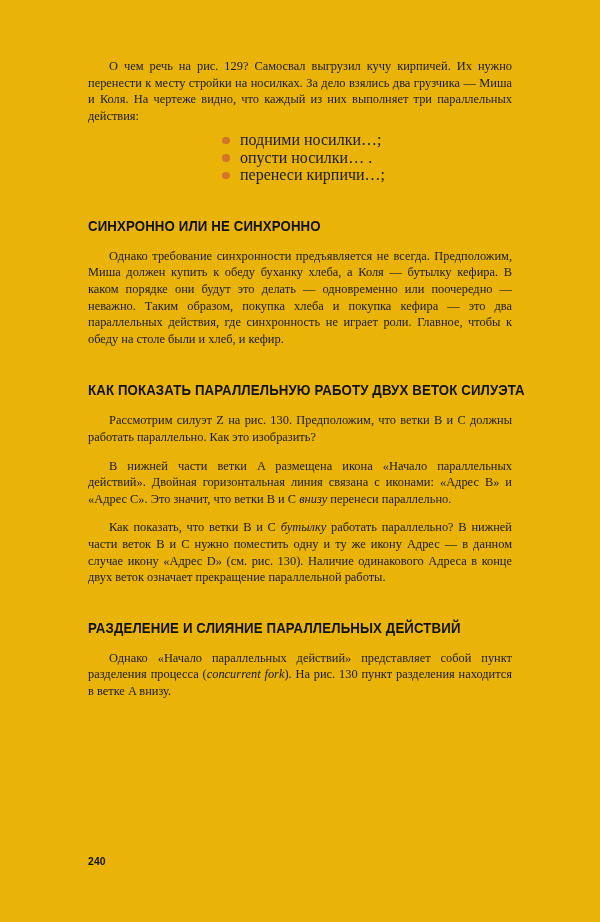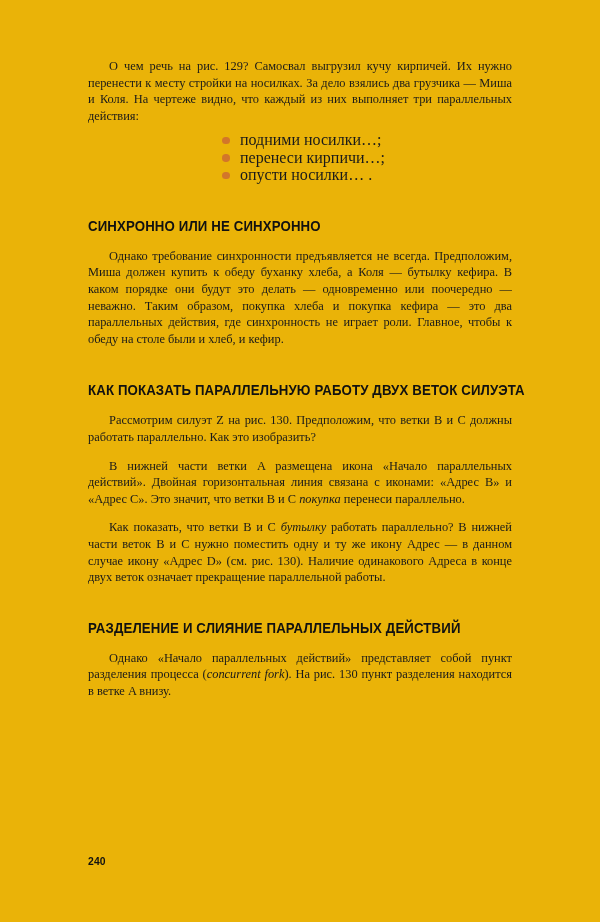--- a/index.html
+++ b/index.html
@@ -108,41 +108,41 @@
 
     <div class="gap-after-intro"></div>
 
     <ul class="bullets">
       <li>
         <span class="dot"></span>
         <span>подними носилки…;</span>
       </li>
       <li>
         <span class="dot"></span>
-        <span>перенеси кирпичи…;</span>
+        <span>опусти носилки… .</span>
       </li>
       <li>
         <span class="dot"></span>
-        <span>опусти носилки… .</span>
+        <span>перенеси кирпичи…;</span>
       </li>
     </ul>
 
     <div class="sp-h-before"></div>
     <h2 class="section">СИНХРОННО ИЛИ НЕ СИНХРОННО</h2>
     <div class="sp-h-after"></div>
 
     <p class="body">Однако требование синхронности предъявляется не всегда. Предположим, Миша должен купить к обеду буханку хлеба, а Коля — бутылку кефира. В каком порядке они будут это делать — одновременно или поочередно — неважно. Таким образом, покупка хлеба и покупка кефира — это два параллельных действия, где синхронность не играет роли. Главное, чтобы к обеду на столе были и хлеб, и кефир.</p>
 
     <div class="sp-h-before2"></div>
     <h2 class="section">КАК ПОКАЗАТЬ ПАРАЛЛЕЛЬНУЮ РАБОТУ ДВУХ ВЕТОК СИЛУЭТА</h2>
     <div class="sp-h-after"></div>
 
     <p class="body">Рассмотрим силуэт Z на рис. 130. Предположим, что ветки B и C должны работать параллельно. Как это изобразить?</p>
 
-    <p class="body"><span>В нижней части ветки A размещена икона «Начало параллельных действий». Двойная горизонтальная линия связана с иконами: «Адрес B» и «Адрес C». Это значит, что ветки B и C </span><i>покупка</i><span> перенеси параллельно.</span></p>
+    <p class="body"><span>В нижней части ветки A размещена икона «Начало параллельных действий». Двойная горизонтальная линия связана с иконами: «Адрес B» и «Адрес C». Это значит, что ветки B и C </span><i>внизу</i><span> перенеси параллельно.</span></p>
 
     <p class="body"><span>Как показать, что ветки B и C </span><i>бутылку</i><span> работать параллельно? В нижней части веток B и C нужно поместить одну и ту же икону Адрес — в данном случае икону «Адрес D» (см. рис. 130). Наличие одинакового Адреса в конце двух веток означает прекращение параллельной работы.</span></p>
 
     <div class="sp-h-before3"></div>
     <h2 class="section">РАЗДЕЛЕНИЕ И СЛИЯНИЕ ПАРАЛЛЕЛЬНЫХ ДЕЙСТВИЙ</h2>
     <div class="sp-h-after"></div>
 
     <p class="body"><span>Однако «Начало параллельных действий» представляет собой пункт разделения процесса (</span><i>concurrent fork</i><span>). На рис. 130 пункт разделения находится в ветке A внизу.</span></p>
 
   </div>

